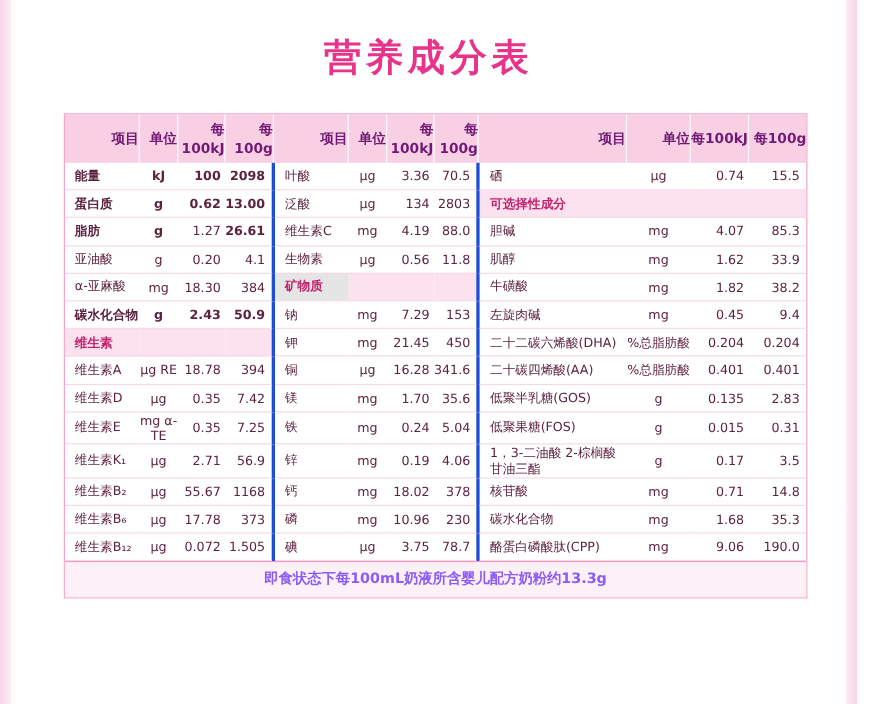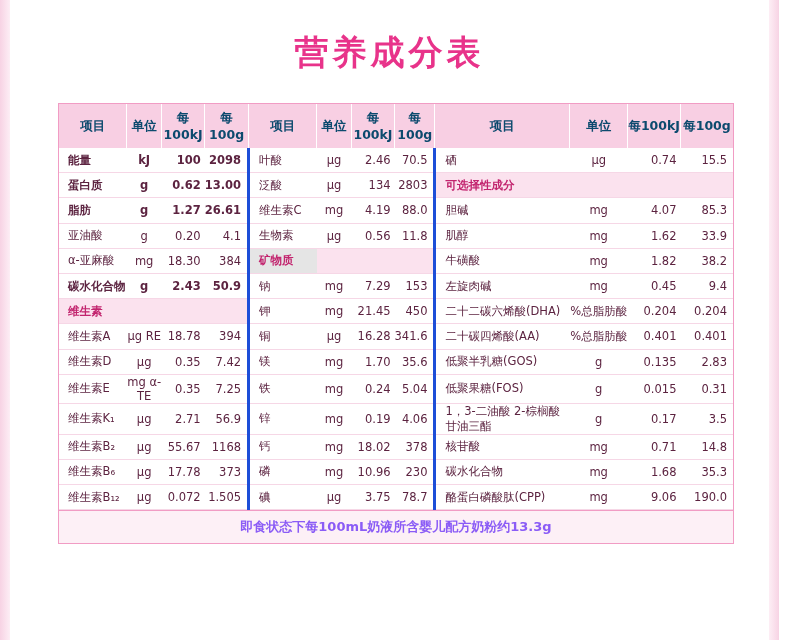--- a/index.html
+++ b/index.html
@@ -59,23 +59,23 @@
     color: #6b2b48;
   }
   table.nut td, table.nut th {
     padding: 0;
     margin: 0;
   }
 
   
   .hdr td {
     background: #f8cfe3;
-    color: #0c4a6e;
+    color: #701a75;
     font-weight: bold;
-    text-align: center;
+    text-align: right;
     height: 44px;
     font-size: 12.5px;
     border-right: 1px solid #ffffff;
   }
   .hdr td.last { border-right: none; }
 
   
   .row td {
     height: 24.2px;
     font-size: 11.5px;
@@ -148,21 +148,21 @@
           <td class="w-v1c">每100kJ</td>
           <td class="w-v2c last">每100g</td>
         </tr>
       <tr class="row">
             <td class="name w-name1" style="font-weight: bold;">能量</td>
             <td class="unit w-unit1" style="font-weight: bold;">kJ</td>
             <td class="v1 w-v1a" style="font-weight: bold;">100</td>
             <td class="v2 w-v2a" style="font-weight: bold;">2098</td>
             <td class="name w-name1 sep">叶酸</td>
             <td class="unit w-unit1">μg</td>
-            <td class="v1 w-v1a">2.46</td>
+            <td class="v1 w-v1a">3.36</td>
             <td class="v2 w-v2a">70.5</td>
             <td class="name w-name3 sep">硒</td>
             <td class="unit w-unit3">μg</td>
             <td class="v1 w-v1c">0.74</td>
             <td class="v2 w-v2c">15.5</td>
           </tr>
           <tr class="row">
             <td class="name w-name1" style="font-weight: bold;">蛋白质</td>
             <td class="unit w-unit1" style="font-weight: bold;">g</td>
             <td class="v1 w-v1a" style="font-weight: bold;">0.62</td>
@@ -172,21 +172,21 @@
             <td class="v1 w-v1a">134</td>
             <td class="v2 w-v2a">2803</td>
             <td class="name w-name3 sep" style="background: rgb(251, 226, 238); font-weight: bold; color: rgb(194, 36, 110);">可选择性成分</td>
             <td class="unit w-unit3" style="background: rgb(251, 226, 238); font-weight: bold; color: rgb(194, 36, 110);"></td>
             <td class="v1 w-v1c" style="background: rgb(251, 226, 238); font-weight: bold; color: rgb(194, 36, 110);"></td>
             <td class="v2 w-v2c" style="background: rgb(251, 226, 238); font-weight: bold; color: rgb(194, 36, 110);"></td>
           </tr>
           <tr class="row">
             <td class="name w-name1" style="font-weight: bold;">脂肪</td>
             <td class="unit w-unit1" style="font-weight: bold;">g</td>
-            <td class="v1 w-v1a" style="font-weight: bold;">1.27</td>
+            <td class="v1 w-v1a" style="font-weight: normal;">1.27</td>
             <td class="v2 w-v2a" style="font-weight: bold;">26.61</td>
             <td class="name w-name1 sep">维生素C</td>
             <td class="unit w-unit1">mg</td>
             <td class="v1 w-v1a">4.19</td>
             <td class="v2 w-v2a">88.0</td>
             <td class="name w-name3 sep">胆碱</td>
             <td class="unit w-unit3">mg</td>
             <td class="v1 w-v1c">4.07</td>
             <td class="v2 w-v2c">85.3</td>
           </tr>

